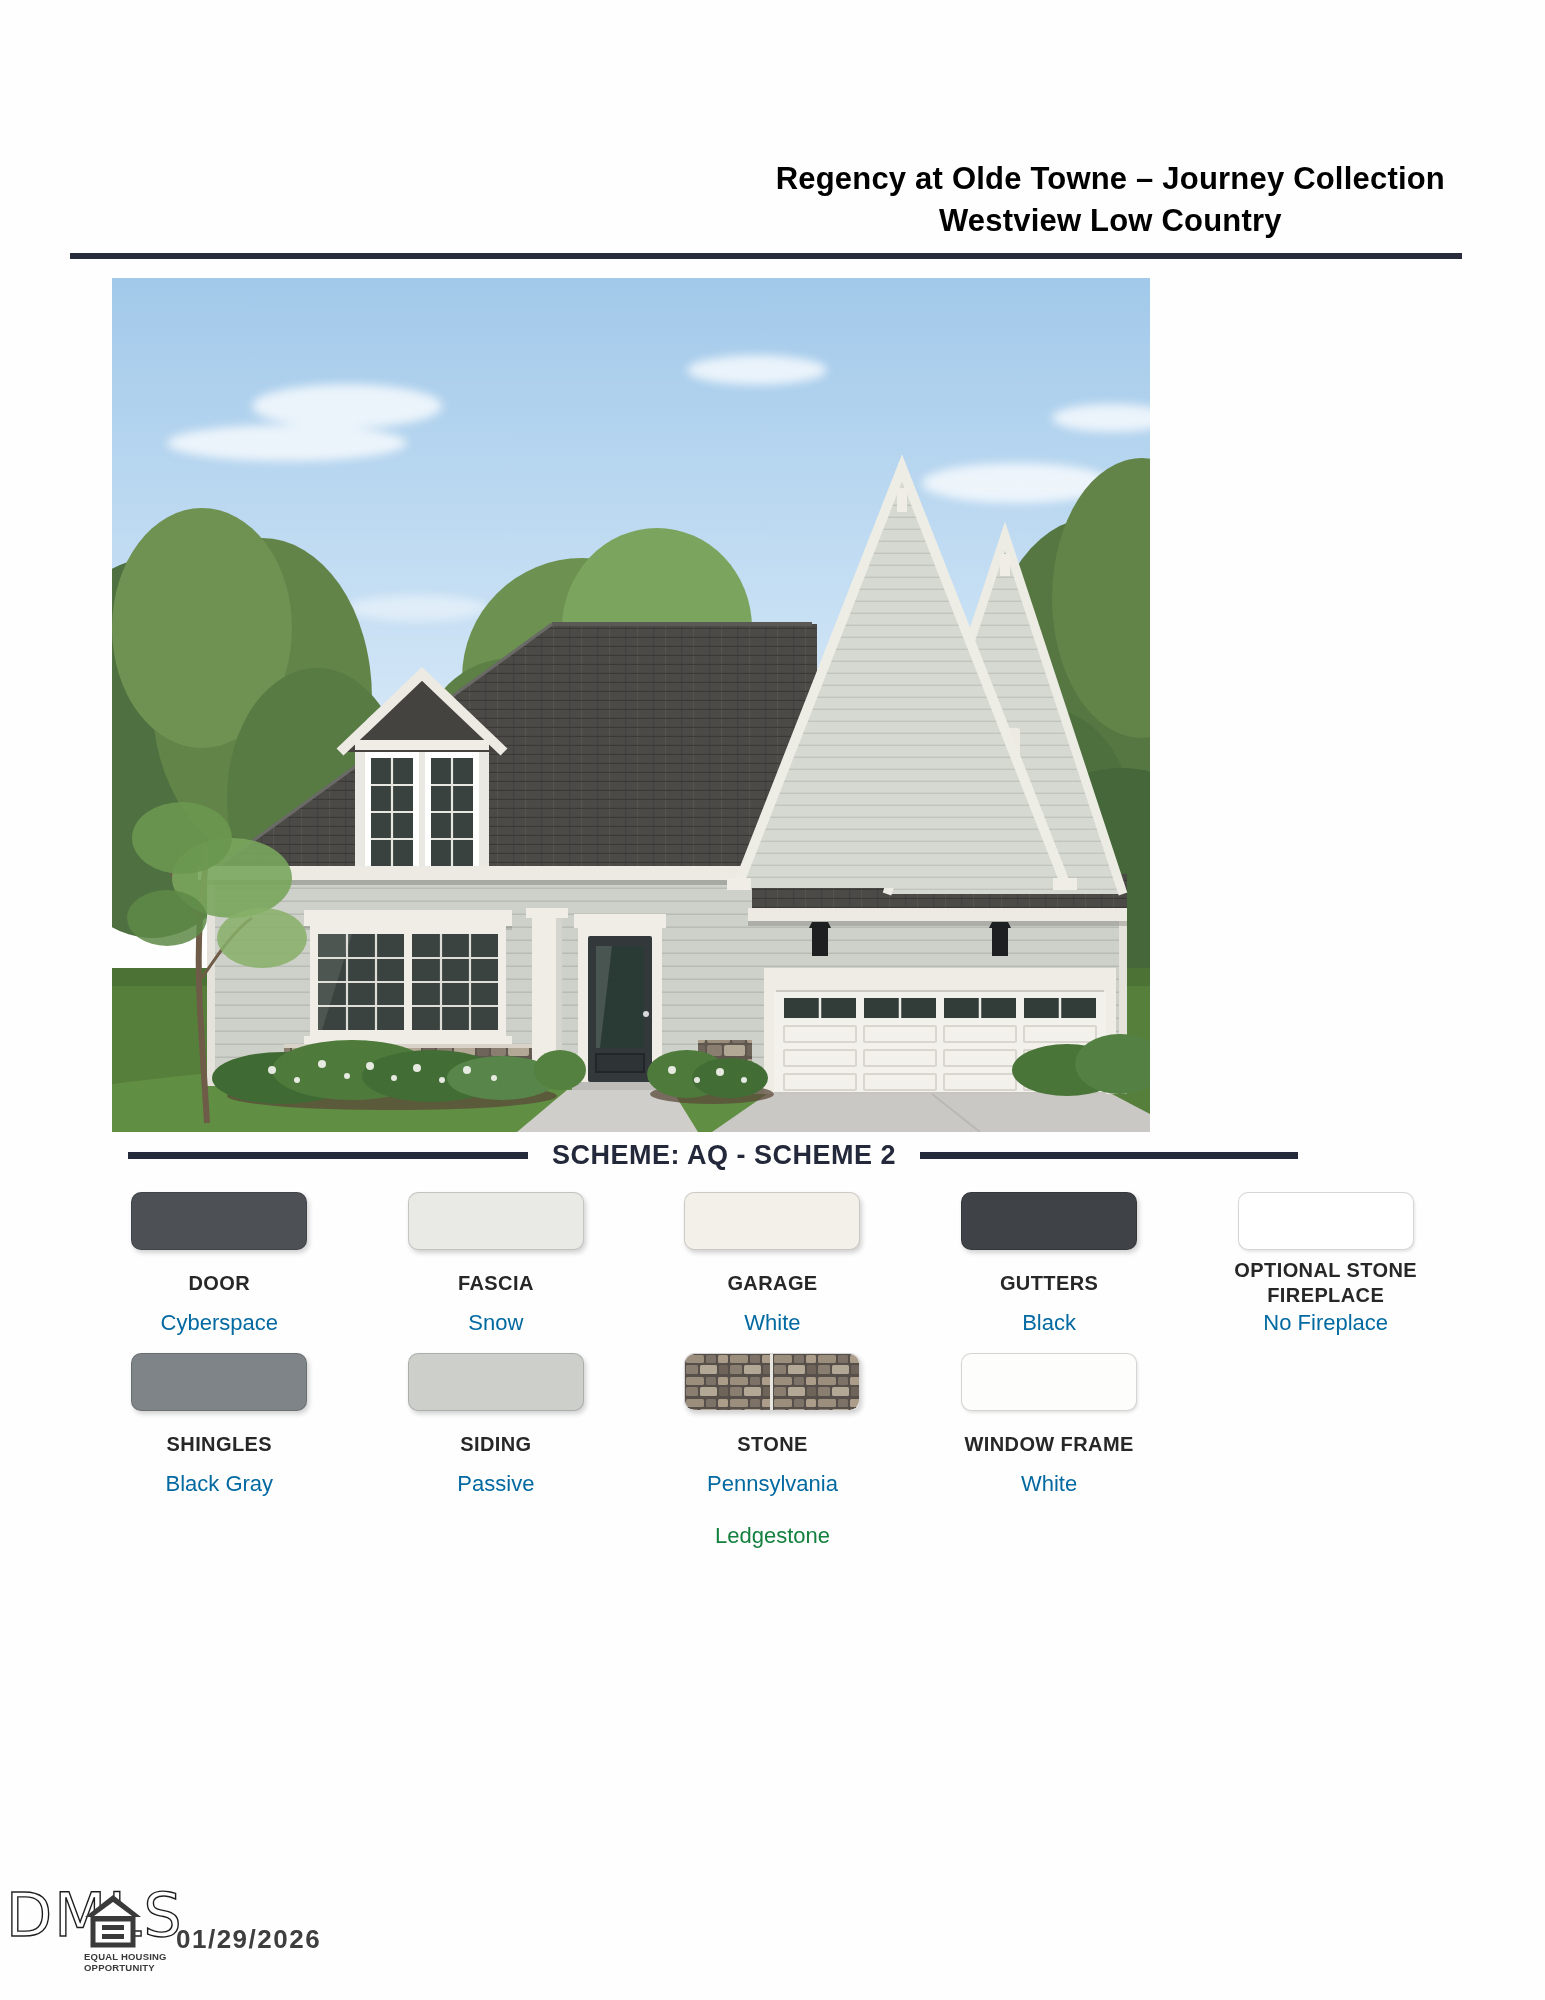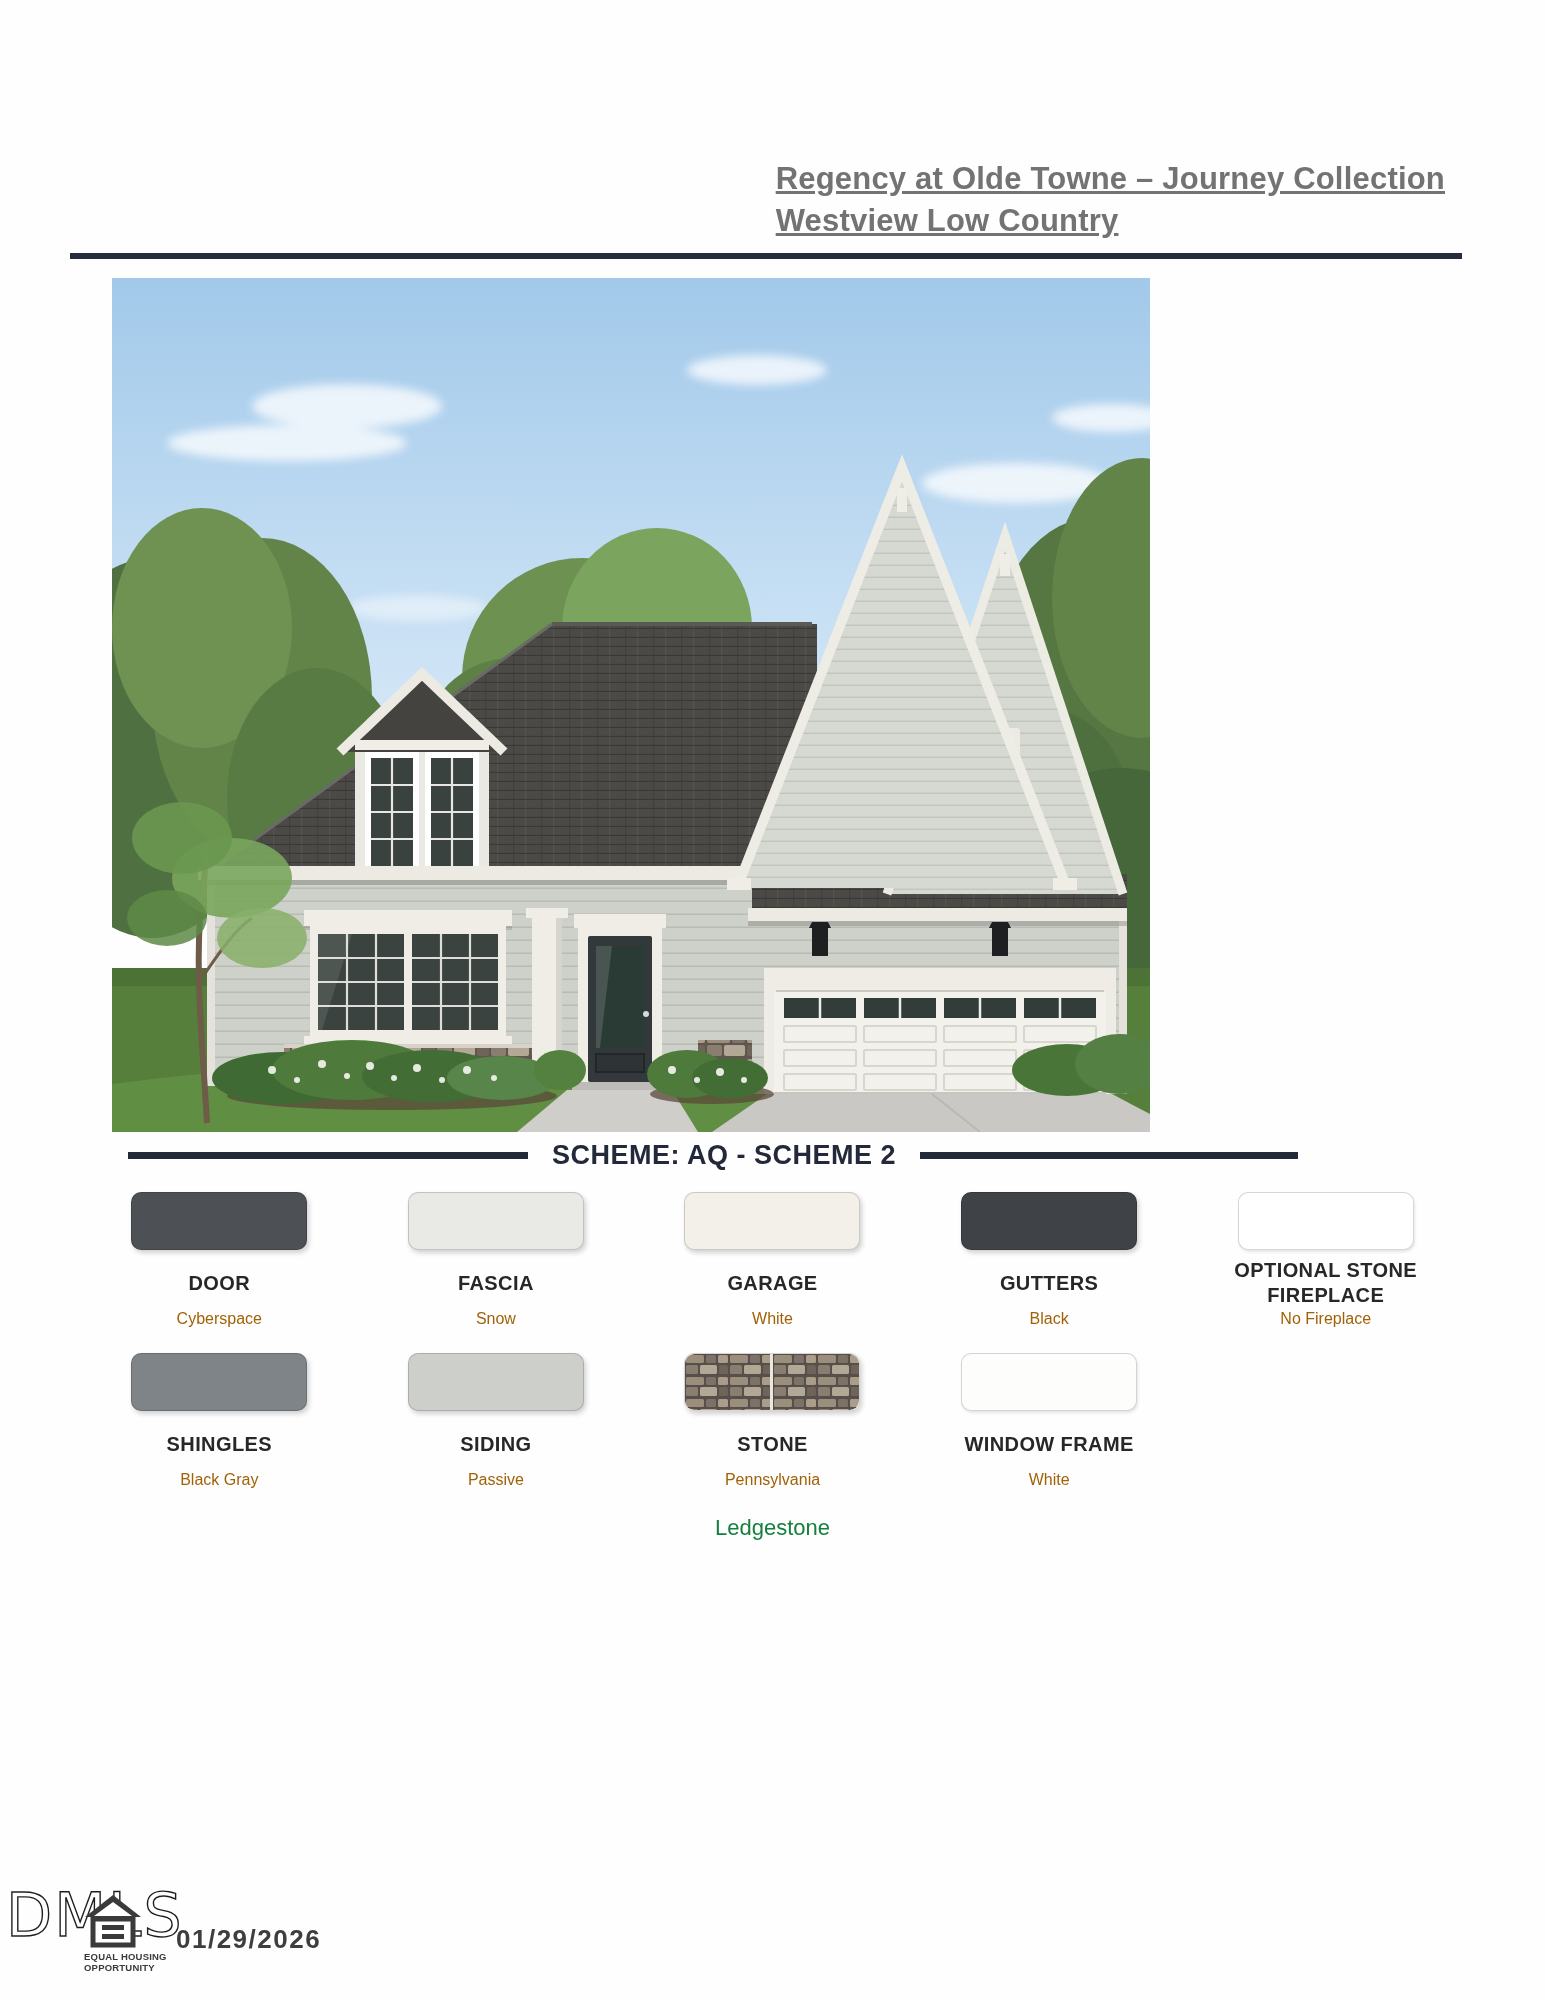--- a/index.html
+++ b/index.html
@@ -1,20 +1,20 @@
 <!DOCTYPE html>
 <html><head>
 <meta charset="utf-8">
 <style>
   html,body{margin:0;padding:0;background:#ffffff;}
   .page{position:relative;width:1545px;height:2000px;background:#fefefe;overflow:hidden;
         font-family:"Liberation Sans",sans-serif;color:#232323;}
 
   
-  .hdr{position:absolute;top:158px;right:100px;text-align:left;color:#737373;text-decoration:underline;}
+  .hdr{position:absolute;top:158px;right:100px;text-align:center;color:#000000;}
   .hdr .l1{font-size:31px;font-weight:600;line-height:42px;letter-spacing:.2px;}
   .hdr .l2{font-size:31px;font-weight:600;line-height:42px;letter-spacing:.2px;}
   .hdr-rule{position:absolute;left:70px;top:253px;width:1392px;height:6px;background:#262c3c;}
 
   
   .art{position:absolute;left:112px;top:278px;width:1038px;height:854px;}
 
   
   .scheme{position:absolute;left:0;top:1140px;width:1426px;display:flex;align-items:center;justify-content:center;gap:24px;}
   .scheme .seg{height:7px;background:#242a3a;}
@@ -24,21 +24,21 @@
   
   .srow{position:absolute;left:81px;width:1383px;display:grid;grid-template-columns:repeat(5,1fr);}
   .row1{top:1192px;} .row2{top:1353px;}
   .cell{display:flex;flex-direction:column;align-items:center;}
   .swatch{width:176px;height:58px;border-radius:10px;border:1px solid rgba(0,0,0,.16);
           box-shadow:2px 3px 5px rgba(0,0,0,.18);box-sizing:border-box;}
   .swatch.flat{box-shadow:1px 2px 3px rgba(0,0,0,.10);}
   .swatch svg{display:block;border-radius:9px;}
   .cat{height:54px;display:flex;align-items:center;justify-content:center;text-align:center;
        margin-top:6px;font-size:20px;font-weight:600;letter-spacing:.4px;line-height:1.25;color:#272727;}
-  .val{font-size:16px;font-weight:500;color:#a16207;}
+  .val{font-size:22px;font-weight:500;color:#0369a1;}
   .val2{font-size:22px;font-weight:500;color:#15803d;margin-top:26px;}
 
   
   .dmls{position:absolute;left:2px;top:1872px;}
   .eho{position:absolute;left:84px;top:1894px;width:88px;text-align:left;}
   .eho .t{font-size:9.5px;font-weight:700;letter-spacing:.2px;color:#3a3a3a;line-height:1.15;}
   .fdate{position:absolute;left:176px;top:1924px;font-size:26px;font-weight:600;
          letter-spacing:1.5px;color:#3e3e3e;}
 </style>
 </head>

